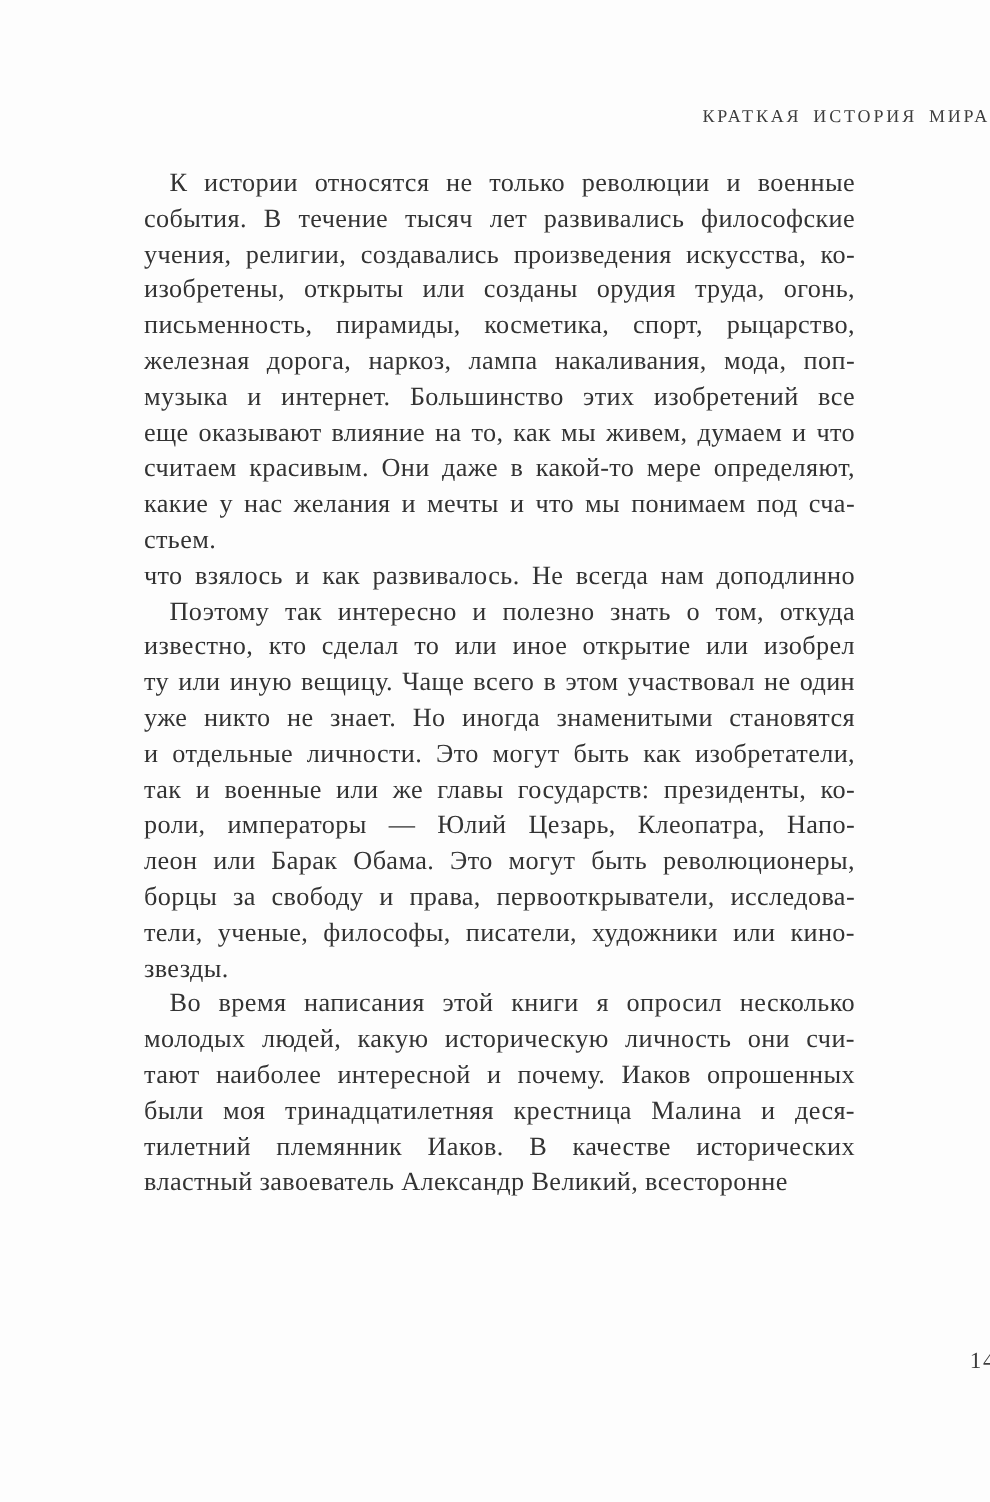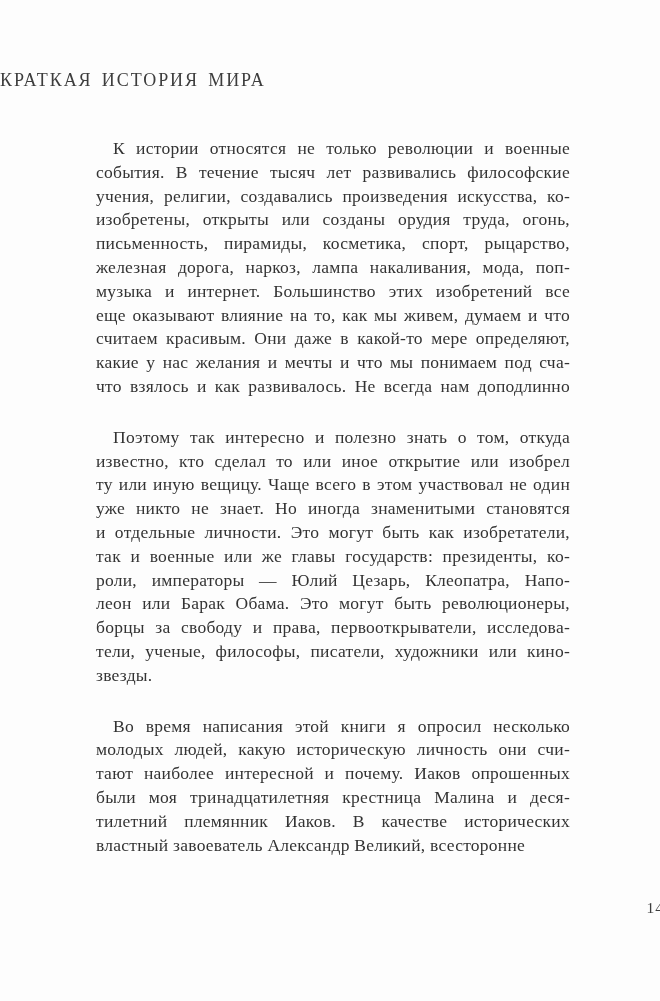--- a/index.html
+++ b/index.html
@@ -14,22 +14,22 @@
     background: #fdfdfd;
     font-family: "Liberation Serif", "DejaVu Serif", serif;
     color: #363636;
     overflow: hidden;
   }
   .running-header {
     position: absolute;
     top: 70px;
     left: 0;
     width: 100%;
-    text-align: left;
-    font-size: 18px;
+    text-align: right;
+    font-size: 12px;
     letter-spacing: 1.9px;
     word-spacing: 3px;
     color: #3d3d3d;
   }
   .text-block {
     position: absolute;
     top: 110px;
     left: 96px;
     width: 474px;
     font-size: 17.5px;
@@ -41,21 +41,20 @@
     margin: 0;
     padding: 0;
   }
   .line {
     text-align: justify;
     text-align-last: justify;
     white-space: normal;
   }
   .line.first {
     text-indent: 17px;
-    margin-top: 27px;
   }
   .line.last {
     text-align-last: left;
   }
   .page-number {
     position: absolute;
     top: 899px;
     left: 4px;
     width: 100%;
     text-align: right;
@@ -75,20 +74,21 @@
         <div class="line first">К истории относятся не только революции и военные</div>
         <div class="line">события. В течение тысяч лет развивались философские</div>
         <div class="line">учения, религии, создавались произведения искусства, ко-</div>
         <div class="line">изобретены, открыты или созданы орудия труда, огонь,</div>
         <div class="line">письменность, пирамиды, косметика, спорт, рыцарство,</div>
         <div class="line">железная дорога, наркоз, лампа накаливания, мода, поп-</div>
         <div class="line">музыка и интернет. Большинство этих изобретений все</div>
         <div class="line">еще оказывают влияние на то, как мы живем, думаем и что</div>
         <div class="line">считаем красивым. Они даже в какой-то мере определяют,</div>
         <div class="line">какие у нас желания и мечты и что мы понимаем под сча-</div>
+        <div class="line last">стьем.</div>
       </div>
       <div class="para">
         <div class="line">что взялось и как развивалось. Не всегда нам доподлинно</div>
         <div class="line first">Поэтому так интересно и полезно знать о том, откуда</div>
         <div class="line">известно, кто сделал то или иное открытие или изобрел</div>
         <div class="line">ту или иную вещицу. Чаще всего в этом участвовал не один</div>
         <div class="line">уже никто не знает. Но иногда знаменитыми становятся</div>
         <div class="line">и отдельные личности. Это могут быть как изобретатели,</div>
         <div class="line">так и военные или же главы государств: президенты, ко-</div>
         <div class="line">роли, императоры — Юлий Цезарь, Клеопатра, Напо-</div>

